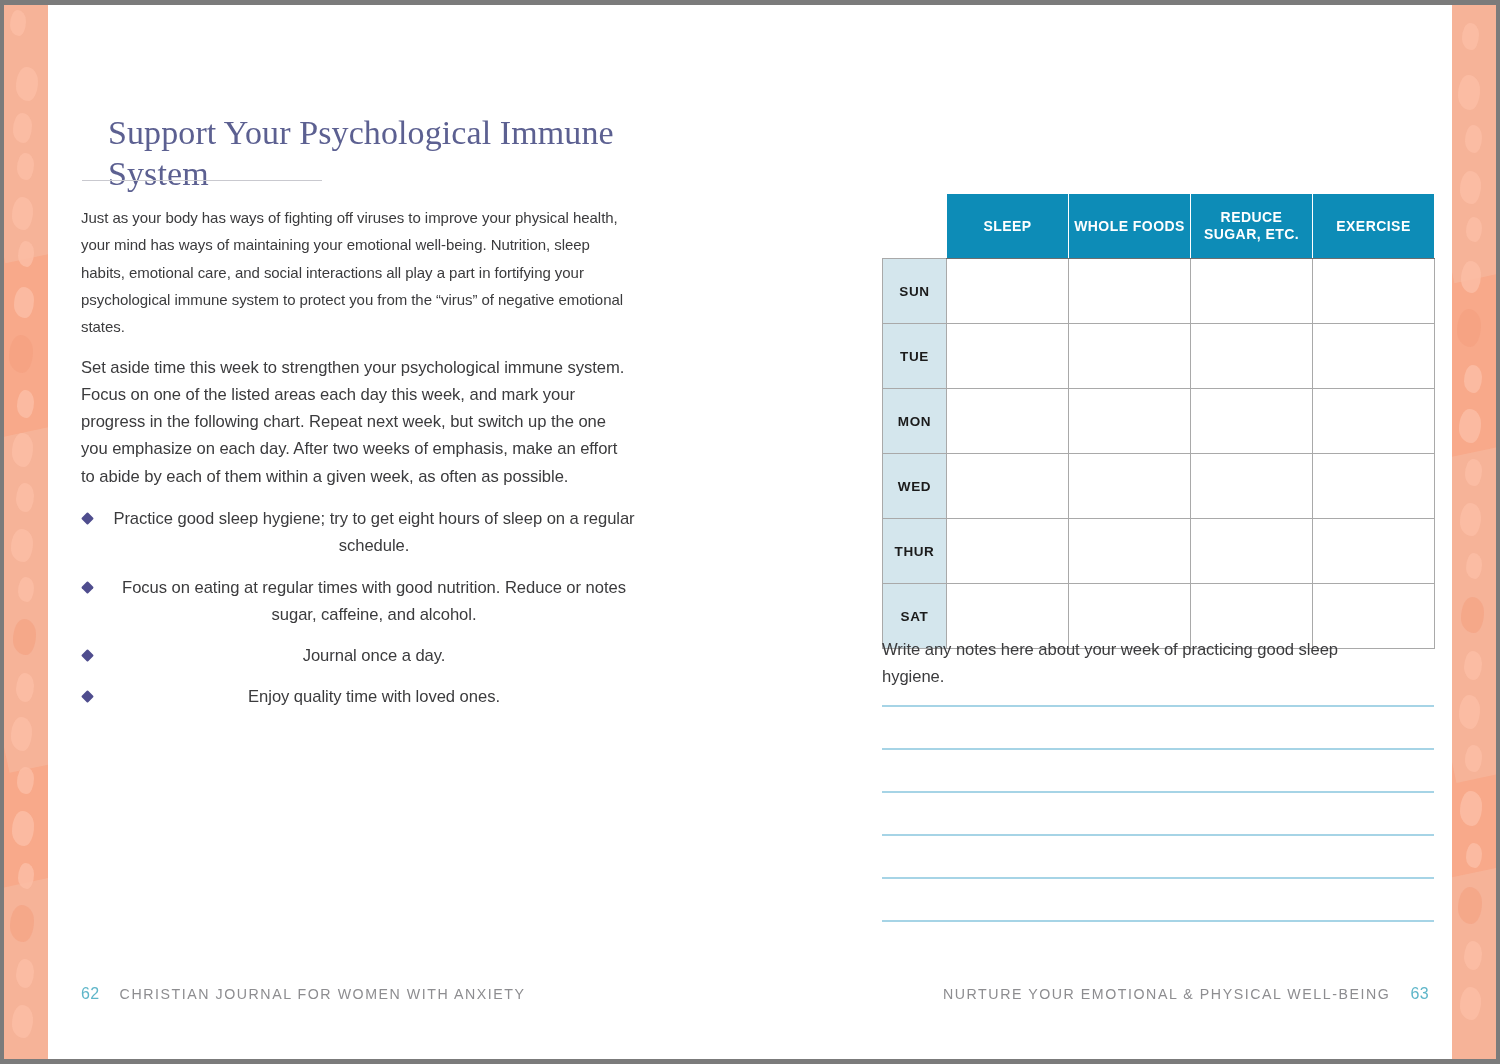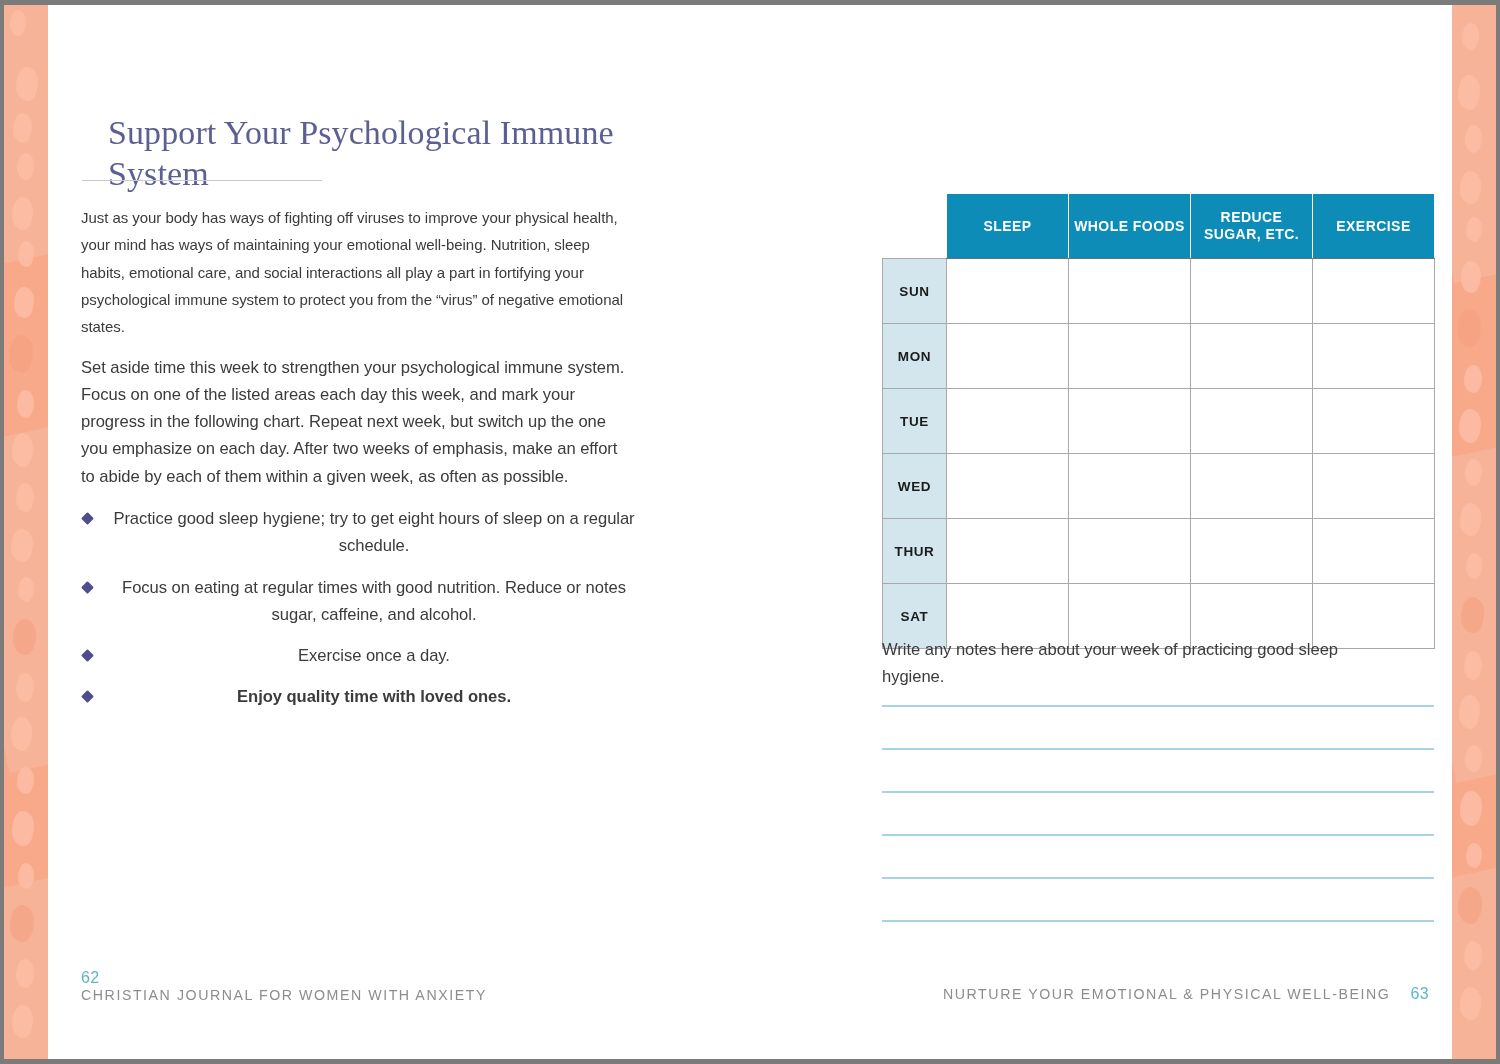--- a/index.html
+++ b/index.html
@@ -121,21 +121,21 @@
   }
   .bullet-item {
     position: relative;
     padding-left: 31px;
     margin-bottom: 14px;
     font-size: 16.6px;
     line-height: 27.3px;
     color: #3b3b3d;
     letter-spacing: -.05px;
   }
-  .bullet-item:last-child { margin-bottom: 0; font-weight: bold; }
+  .bullet-item:last-child { margin-bottom: 0; }
   .diamond-icon {
     position: absolute;
     left: 2px;
     top: 9px;
     width: 9px;
     height: 9px;
     background: #4f4d8e;
     transform: rotate(45deg);
     border-radius: 1px;
   }
@@ -218,21 +218,21 @@
     position: absolute;
     bottom: 56px;
     display: flex;
     align-items: baseline;
     font-size: 14.2px;
     letter-spacing: 1.55px;
     text-transform: uppercase;
     color: #8d8d90;
     white-space: nowrap;
   }
-  .footer-left  { left: 33px; flex-direction: column; }
+  .footer-left  { left: 33px; }
   .footer-right { right: 27px; }
   .folio {
     color: #5fb6c9;
     font-size: 16px;
     font-weight: 400;
     letter-spacing: .4px;
   }
   .footer-left  .folio { margin-right: 20px; }
   .footer-right .folio { margin-left: 20px; }
 </style>
@@ -310,21 +310,21 @@
       <li class="bullet-item">
         <span class="diamond-icon"></span>
         <span>Practice good sleep hygiene; try to get eight hours of sleep on a regular schedule.</span>
       </li>
       <li class="bullet-item">
         <span class="diamond-icon"></span>
         <span>Focus on eating at regular times with good nutrition. Reduce or notes sugar, caffeine, and alcohol.</span>
       </li>
       <li class="bullet-item">
         <span class="diamond-icon"></span>
-        <span>Exercise once a day.</span>
+        <span>Journal once a day.</span>
       </li>
       <li class="bullet-item">
         <span class="diamond-icon"></span>
         <span>Enjoy quality time with loved ones.</span>
       </li>
     </ul>
 
     <div class="footer footer-left">
       <span class="folio">62</span>
       <span>Christian Journal for Women with Anxiety</span>
@@ -352,28 +352,28 @@
       </thead>
       <tbody>
         <tr>
           <td class="daycell">SUN</td>
           <td class="markcell"></td>
           <td class="markcell"></td>
           <td class="markcell"></td>
           <td class="markcell"></td>
         </tr>
         <tr>
+          <td class="daycell">TUE</td>
+          <td class="markcell"></td>
+          <td class="markcell"></td>
+          <td class="markcell"></td>
+          <td class="markcell"></td>
+        </tr>
+        <tr>
           <td class="daycell">MON</td>
-          <td class="markcell"></td>
-          <td class="markcell"></td>
-          <td class="markcell"></td>
-          <td class="markcell"></td>
-        </tr>
-        <tr>
-          <td class="daycell">TUE</td>
           <td class="markcell"></td>
           <td class="markcell"></td>
           <td class="markcell"></td>
           <td class="markcell"></td>
         </tr>
         <tr>
           <td class="daycell">WED</td>
           <td class="markcell"></td>
           <td class="markcell"></td>
           <td class="markcell"></td>

